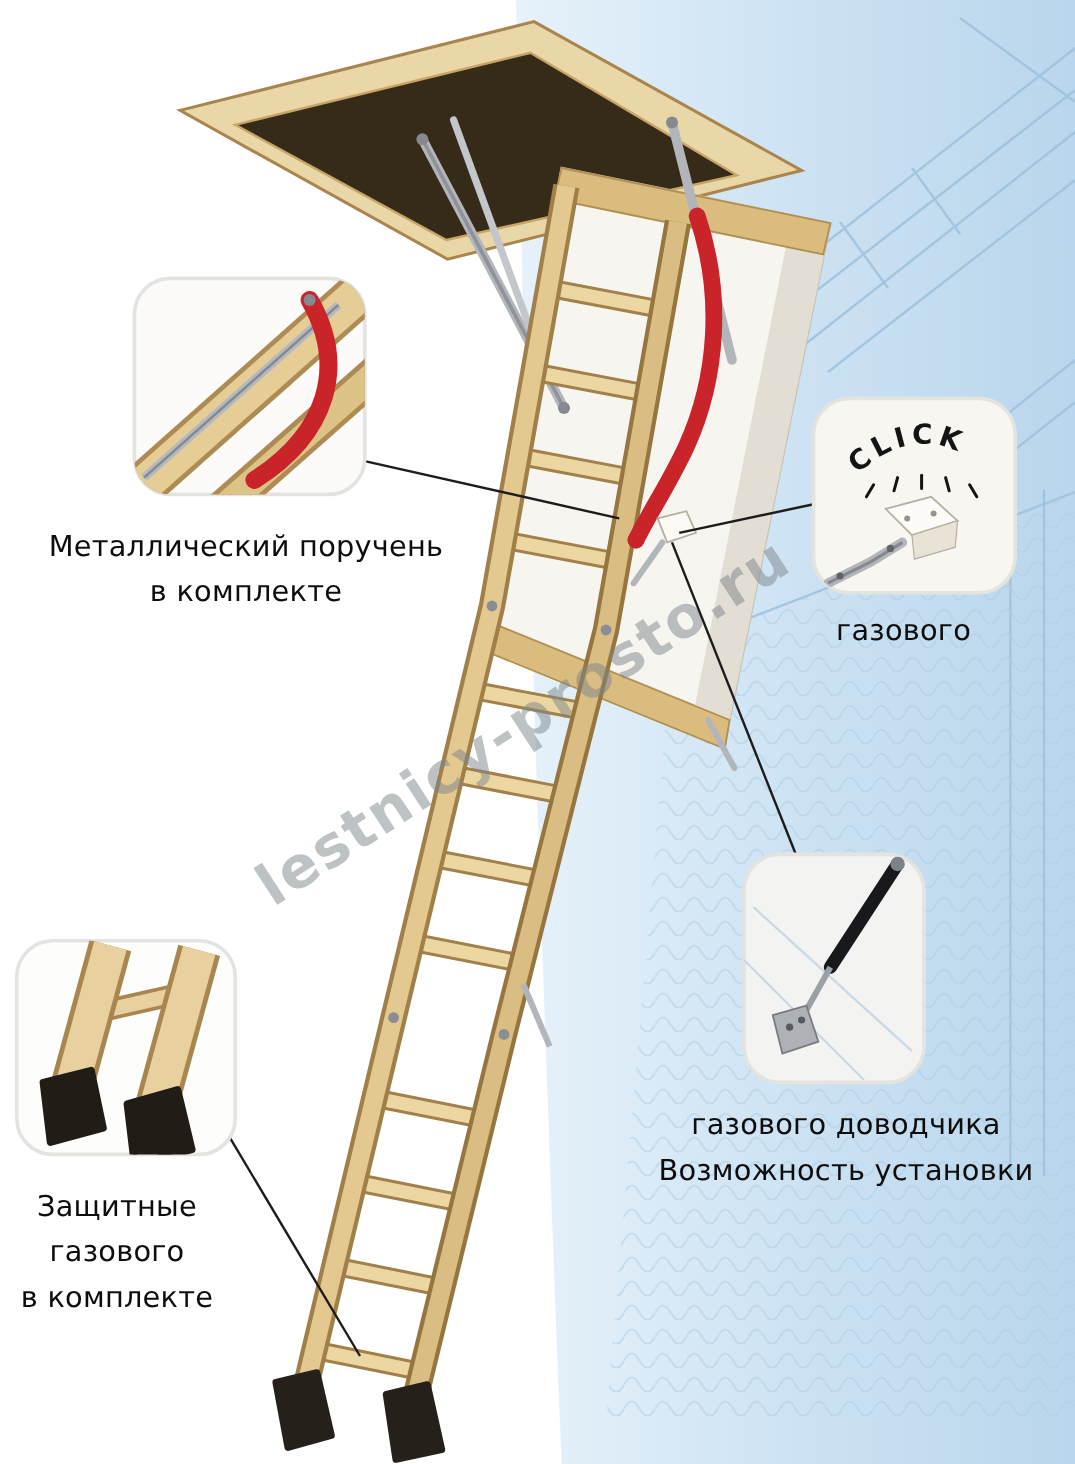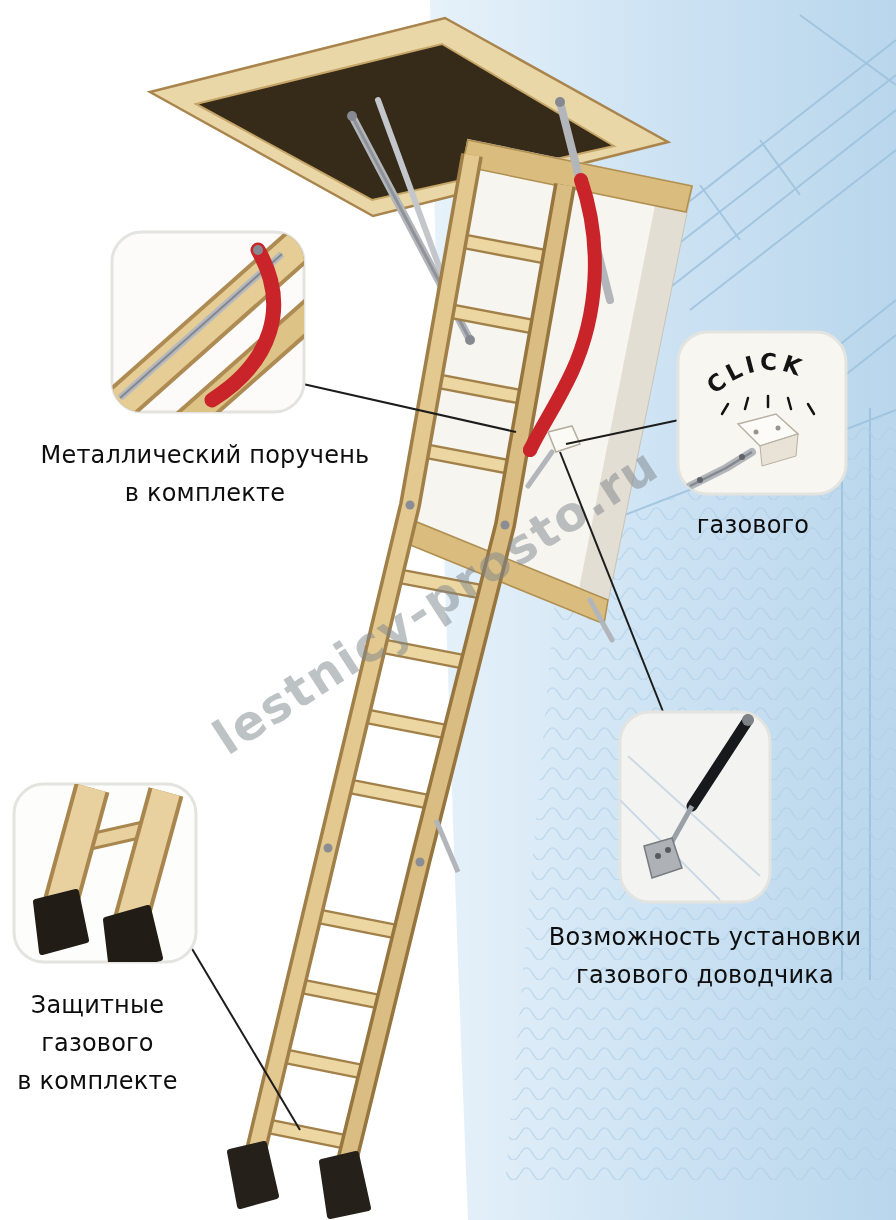--- a/index.html
+++ b/index.html
@@ -224,22 +224,22 @@
   <div class="label" style="left:10px;top:436px;width:390px;">
     <span>Металлический поручень</span>
     <span>в комплекте</span>
   </div>
 
   <div class="label" style="left:610px;top:506px;width:286px;">
     <span>газового</span>
   </div>
 
   <div class="label" style="left:520px;top:918px;width:370px;">
+    <span>газового доводчика</span>
     <span>Возможность установки</span>
-    <span>газового доводчика</span>
   </div>
 
   <div class="label" style="left:5px;top:986px;width:185px;">
     <span>Защитные</span>
     <span>газового</span>
     <span>в комплекте</span>
   </div>
 
 </div>
 

